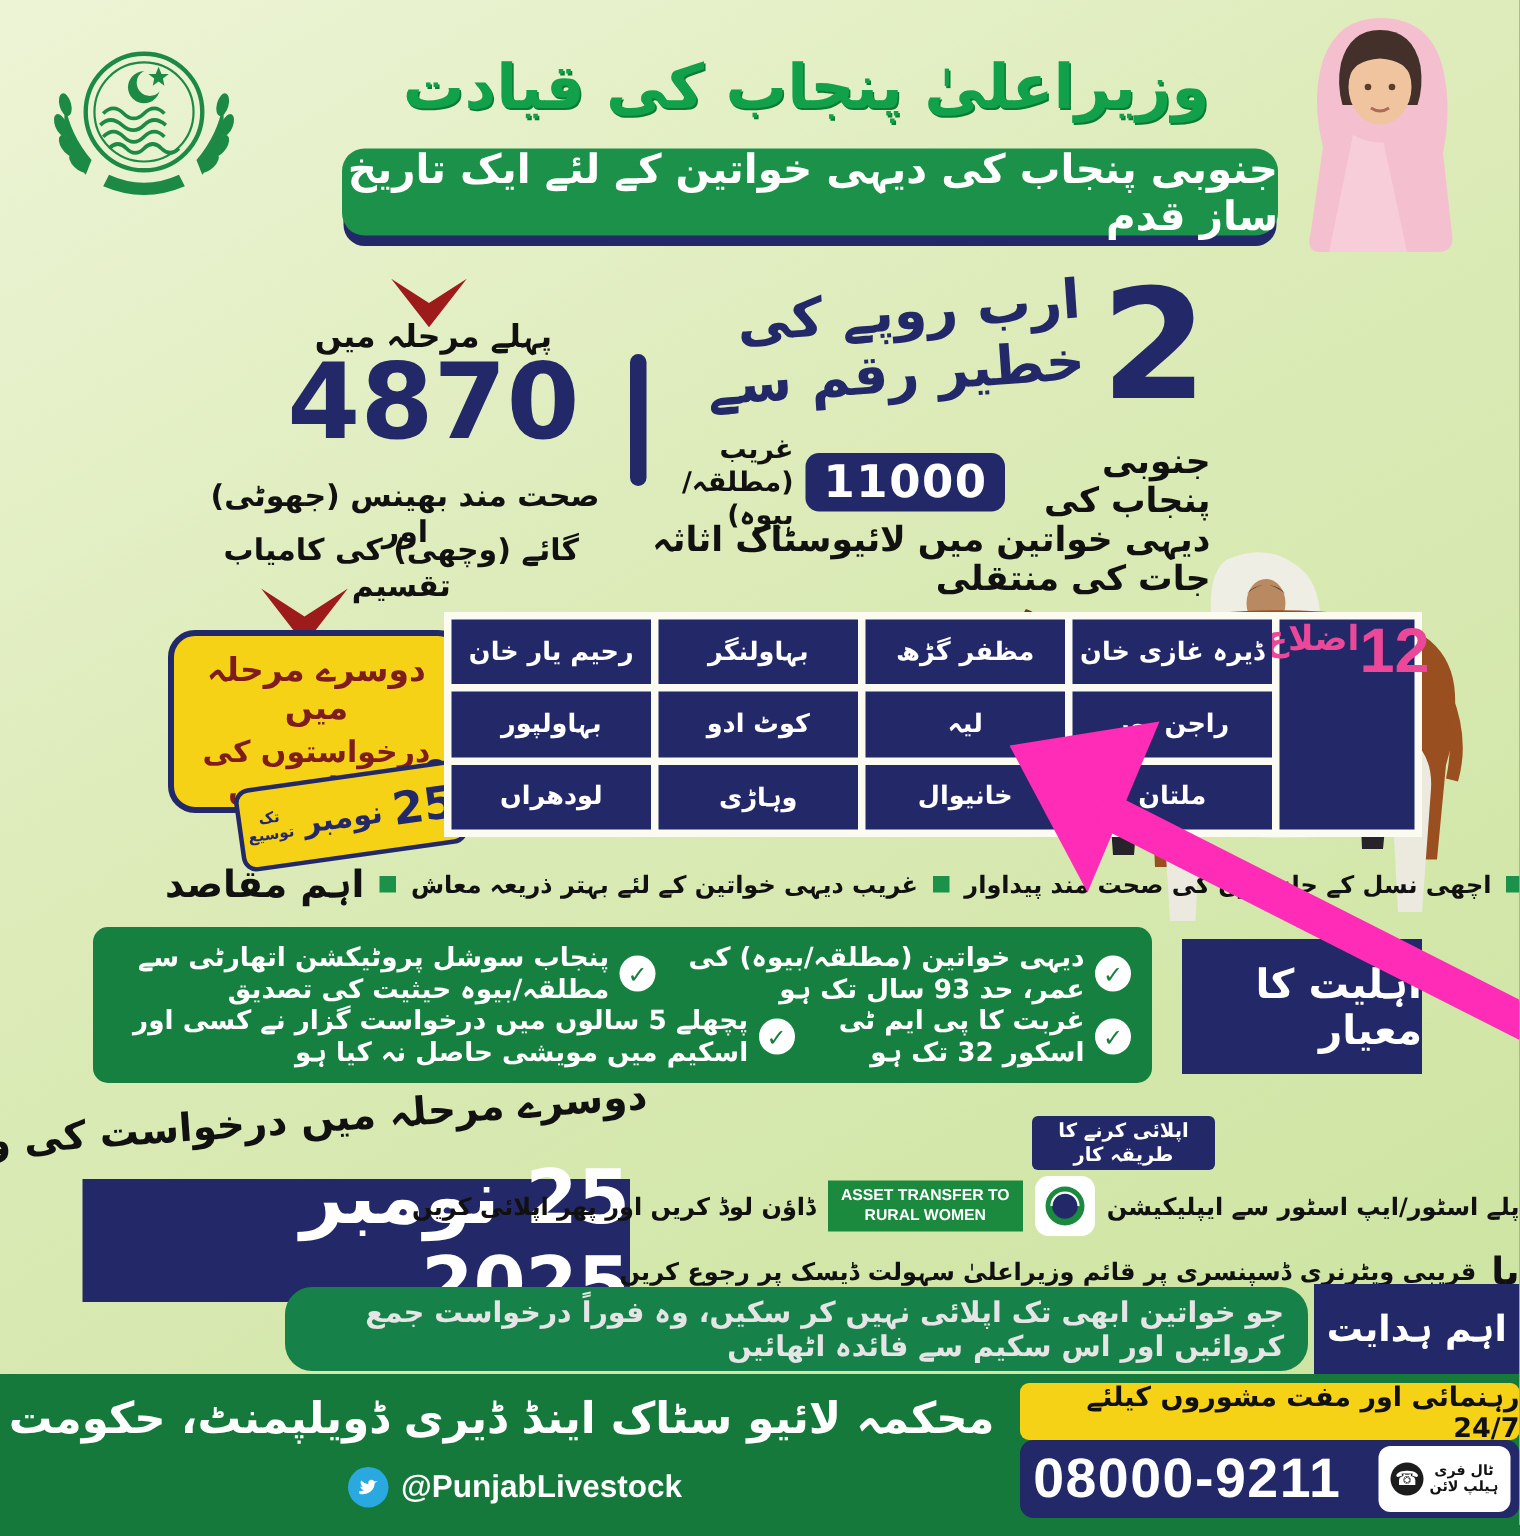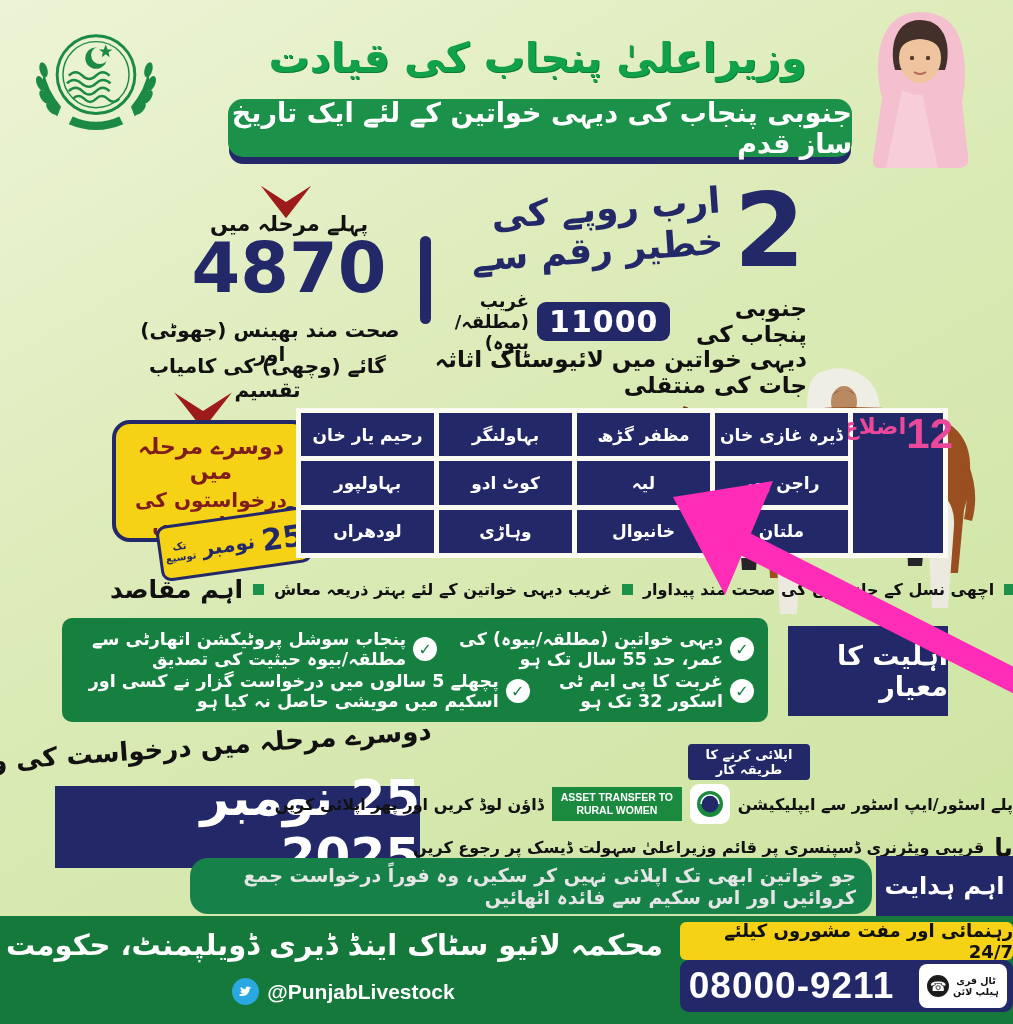--- a/index.html
+++ b/index.html
@@ -275,21 +275,21 @@
     <span class="obj-sq"></span>
     <span class="obj-item">اچھی نسل کے جانوروں کی صحت مند پیداوار</span>
     <span class="obj-sq"></span>
 
   </div>
 
   <div class="abs elig-box">
     <div class="elig-row">
       <span class="elig-item">
         <span class="check">✓</span>
-        <span>دیہی خواتین (مطلقہ/بیوہ) کی عمر، حد 55 سال تک ہو</span>
+        <span>دیہی خواتین (مطلقہ/بیوہ) کی عمر، حد 93 سال تک ہو</span>
       </span>
       <span class="elig-item">
         <span class="check">✓</span>
         <span>پنجاب سوشل پروٹیکشن اتھارٹی سے مطلقہ/بیوہ حیثیت کی تصدیق</span>
       </span>
     </div>
     <div class="elig-row">
       <span class="elig-item">
         <span class="check">✓</span>
         <span>غربت کا پی ایم ٹی اسکور 32 تک ہو</span>

